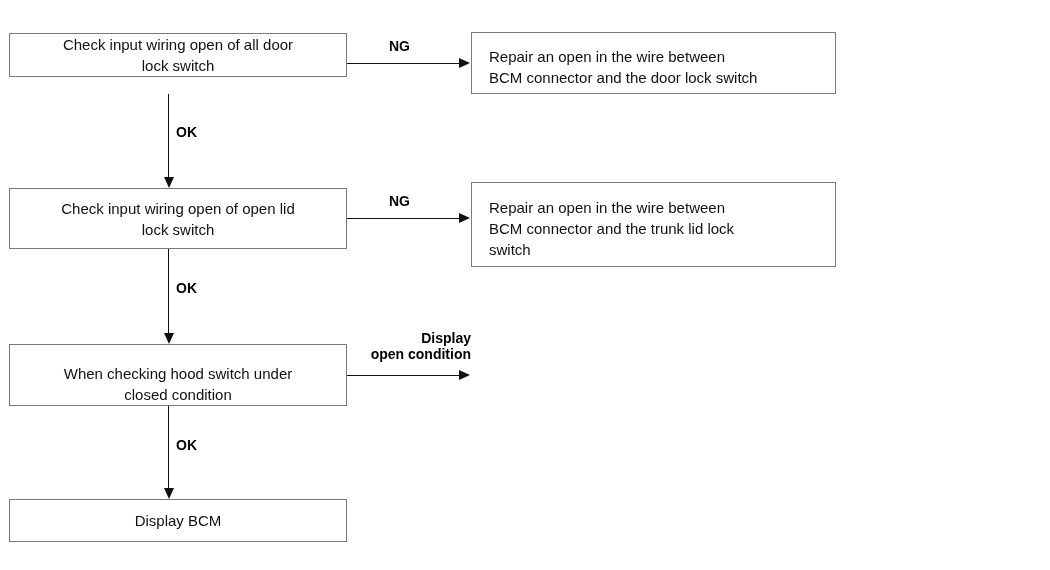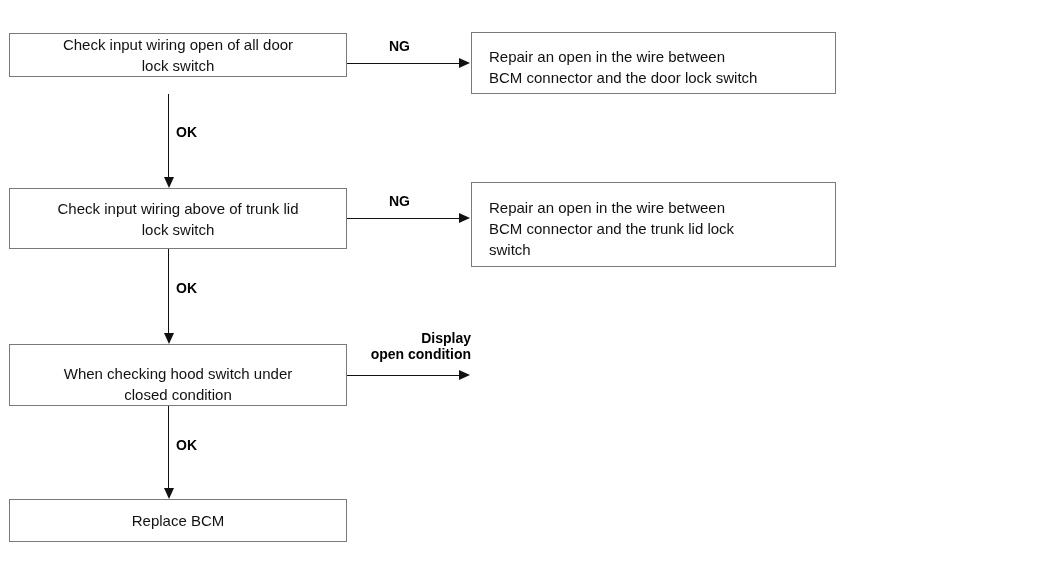--- a/index.html
+++ b/index.html
@@ -128,38 +128,38 @@
     <span class="node-text">Check input wiring open of all door
 lock switch</span>
   </div>
 
   <div class="node left-text" id="node-door-repair">
     <span class="node-text">Repair an open in the wire between
 BCM connector and the door lock switch</span>
   </div>
 
   <div class="node center" id="node-trunk-switch">
-    <span class="node-text">Check input wiring above of trunk lid
+    <span class="node-text">Check input wiring open of open lid
 lock switch</span>
   </div>
 
   <div class="node left-text" id="node-trunk-repair">
     <span class="node-text">Repair an open in the wire between
 BCM connector and the trunk lid lock
 switch</span>
   </div>
 
   <div class="node center" id="node-hood-check">
     <span class="node-text">When checking hood switch under
 closed condition</span>
   </div>
 
 
   <div class="node center" id="node-replace-bcm">
-    <span class="node-text">Replace BCM</span>
+    <span class="node-text">Display BCM</span>
   </div>
 
   <div class="vline" id="vline-1"></div>
   <div class="arrow-down" id="arrowhead-1"></div>
 
   <div class="vline" id="vline-2"></div>
   <div class="arrow-down" id="arrowhead-2"></div>
 
   <div class="vline" id="vline-3"></div>
   <div class="arrow-down" id="arrowhead-3"></div>

